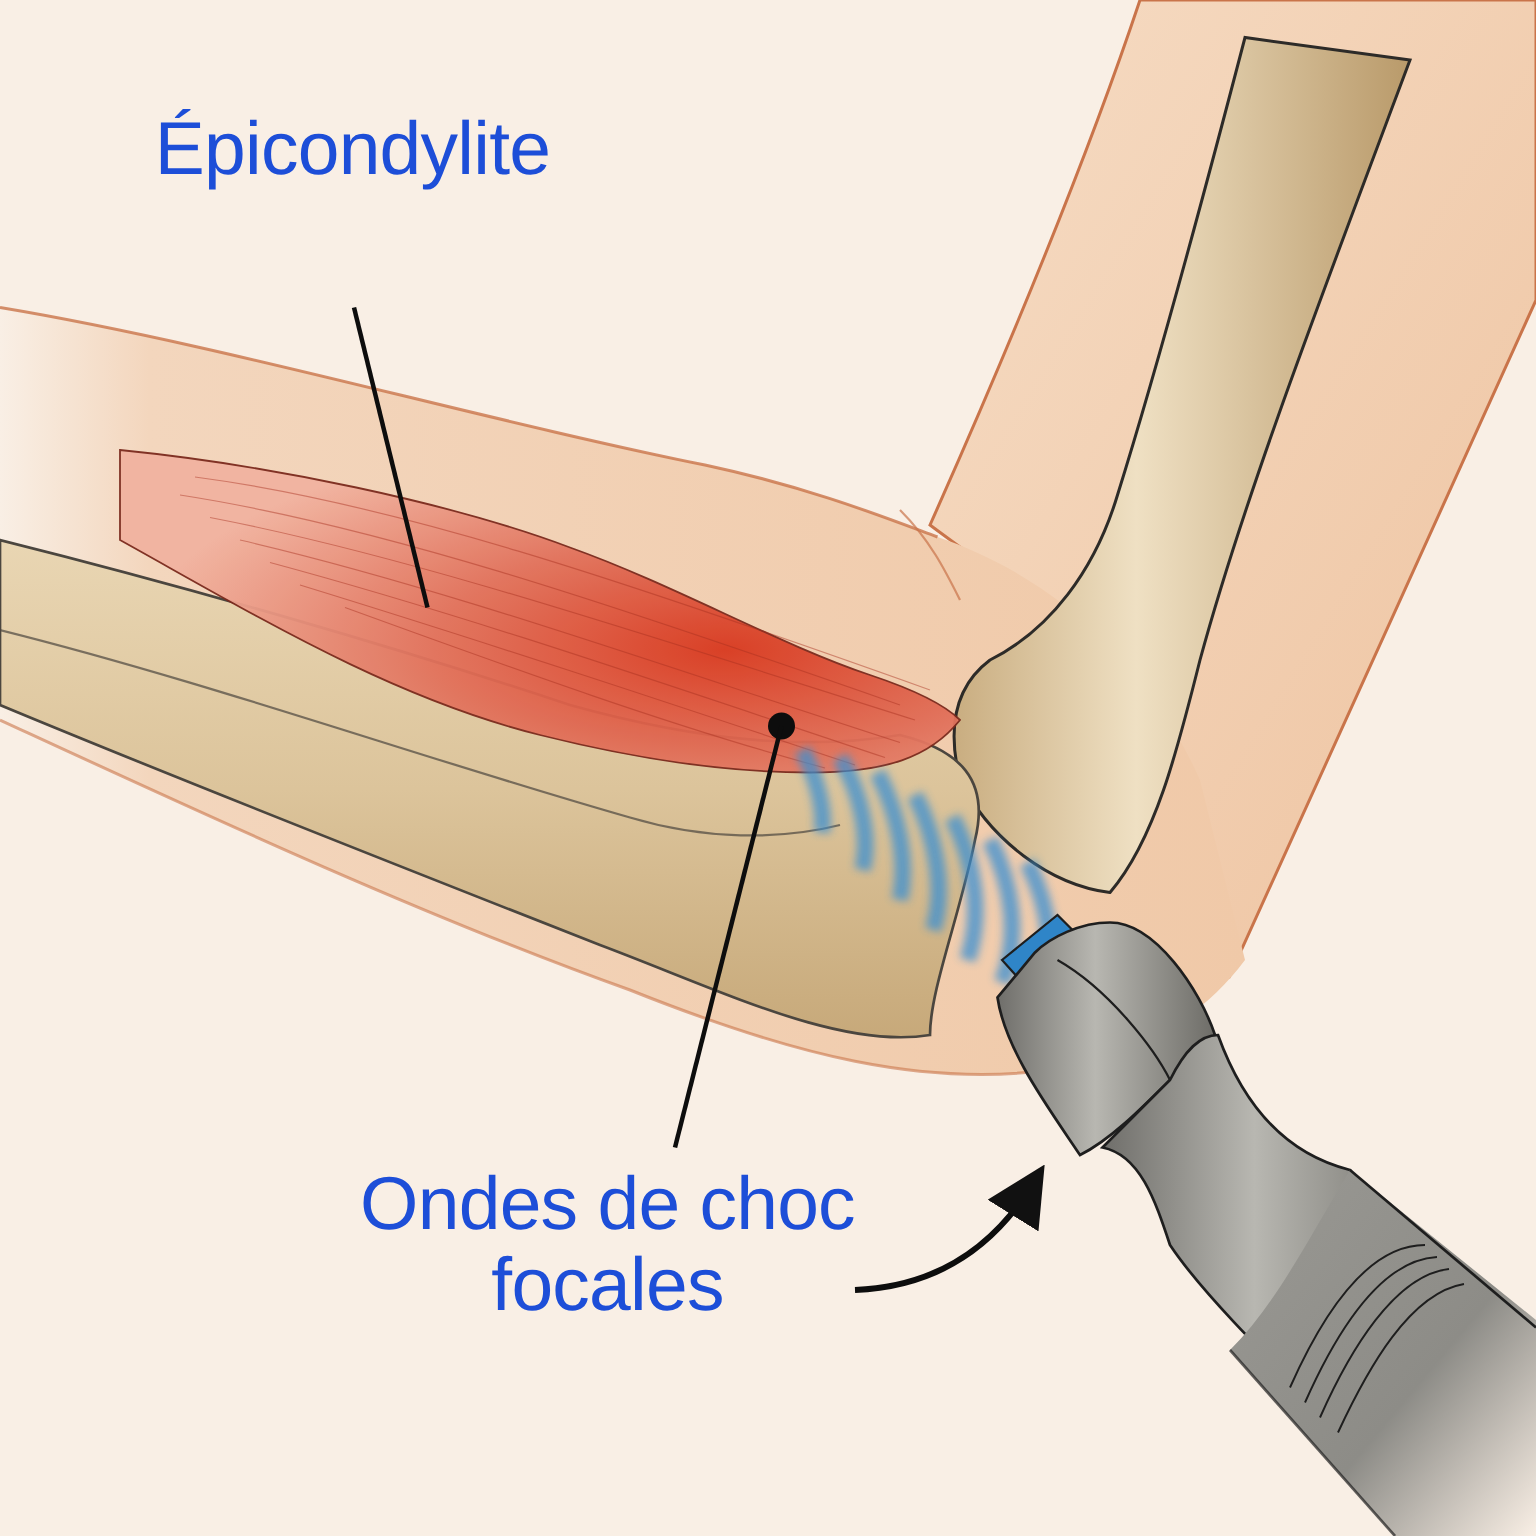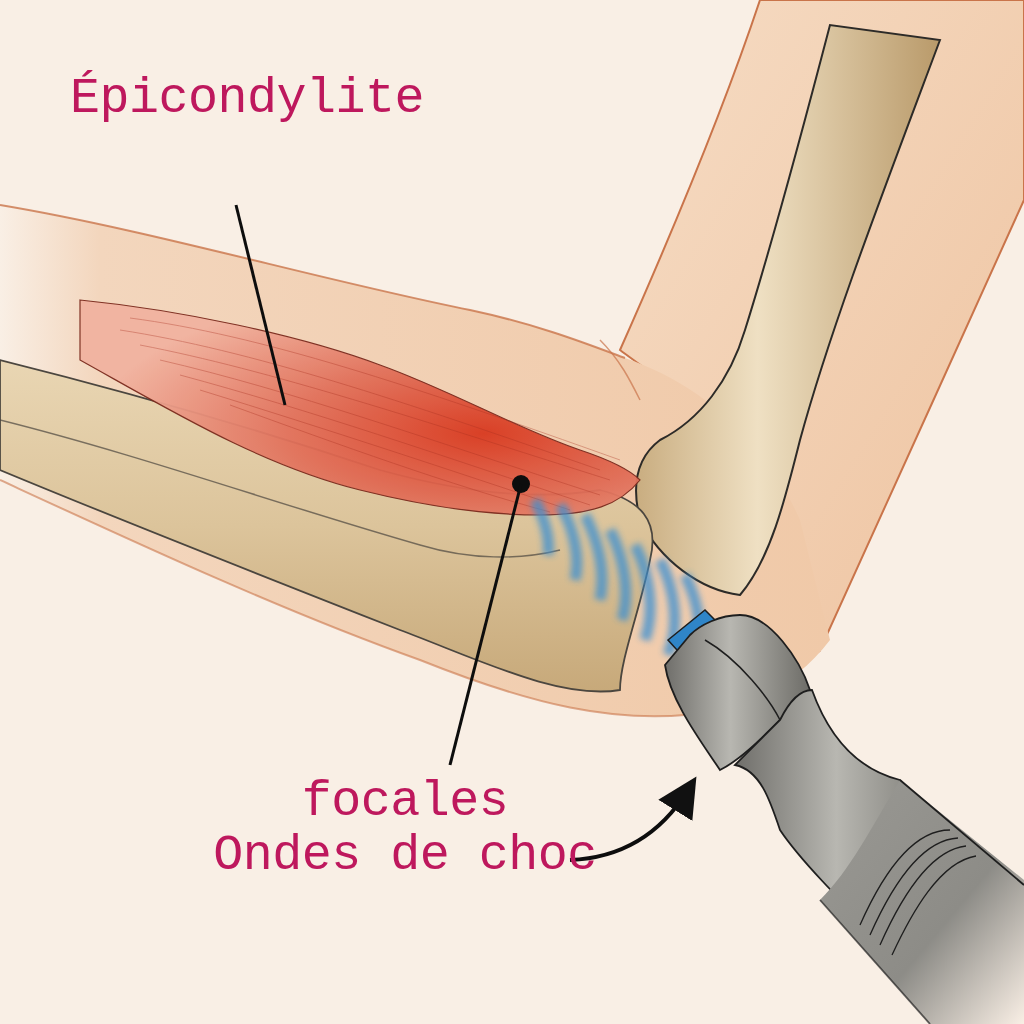--- a/index.html
+++ b/index.html
@@ -1,22 +1,22 @@
 <!DOCTYPE html>
 <html><head>
   <meta charset="utf-8">
   <style>
     html, body { margin: 0; padding: 0; }
     body { width: 1024px; height: 1024px; overflow: hidden; background: #f9efe5; }
     #stage { position: relative; width: 1024px; height: 1024px; }
     svg.art { position: absolute; left: 0; top: 0; }
     .label {
       position: absolute;
-      font-family: Liberation Mono, monospace;
-      color: #be185d;
+      font-family: Liberation Sans, sans-serif;
+      color: #1d4ed8;
       text-align: center;
       line-height: 1.08;
       letter-spacing: -0.5px;
     }
     #label-top { left: 70px; top: 72px; width: 330px; font-size: 50px; }
     #label-bottom { left: 205px; top: 775px; width: 400px; font-size: 50px; }
     .label span { display: block; }
   </style>
 </head>
 <body>
@@ -119,16 +119,16 @@
     <circle cx="521" cy="484" r="9" fill="#0d0d0d"></circle>
     <line x1="521" y1="484" x2="450" y2="765" stroke="#0d0d0d" stroke-width="3"></line>
     <path d="M570,860 C620,858 660,835 688,790" fill="none" stroke="#0d0d0d" stroke-width="4" marker-end="url(#arrowHead)"></path>
   </svg>
 
   <div class="label" id="label-top">
     <span>Épicondylite</span>
   </div>
 
   <div class="label" id="label-bottom">
+    <span>Ondes de choc</span>
     <span>focales</span>
-    <span>Ondes de choc</span>
   </div>
 </div>
 
 </body></html>

